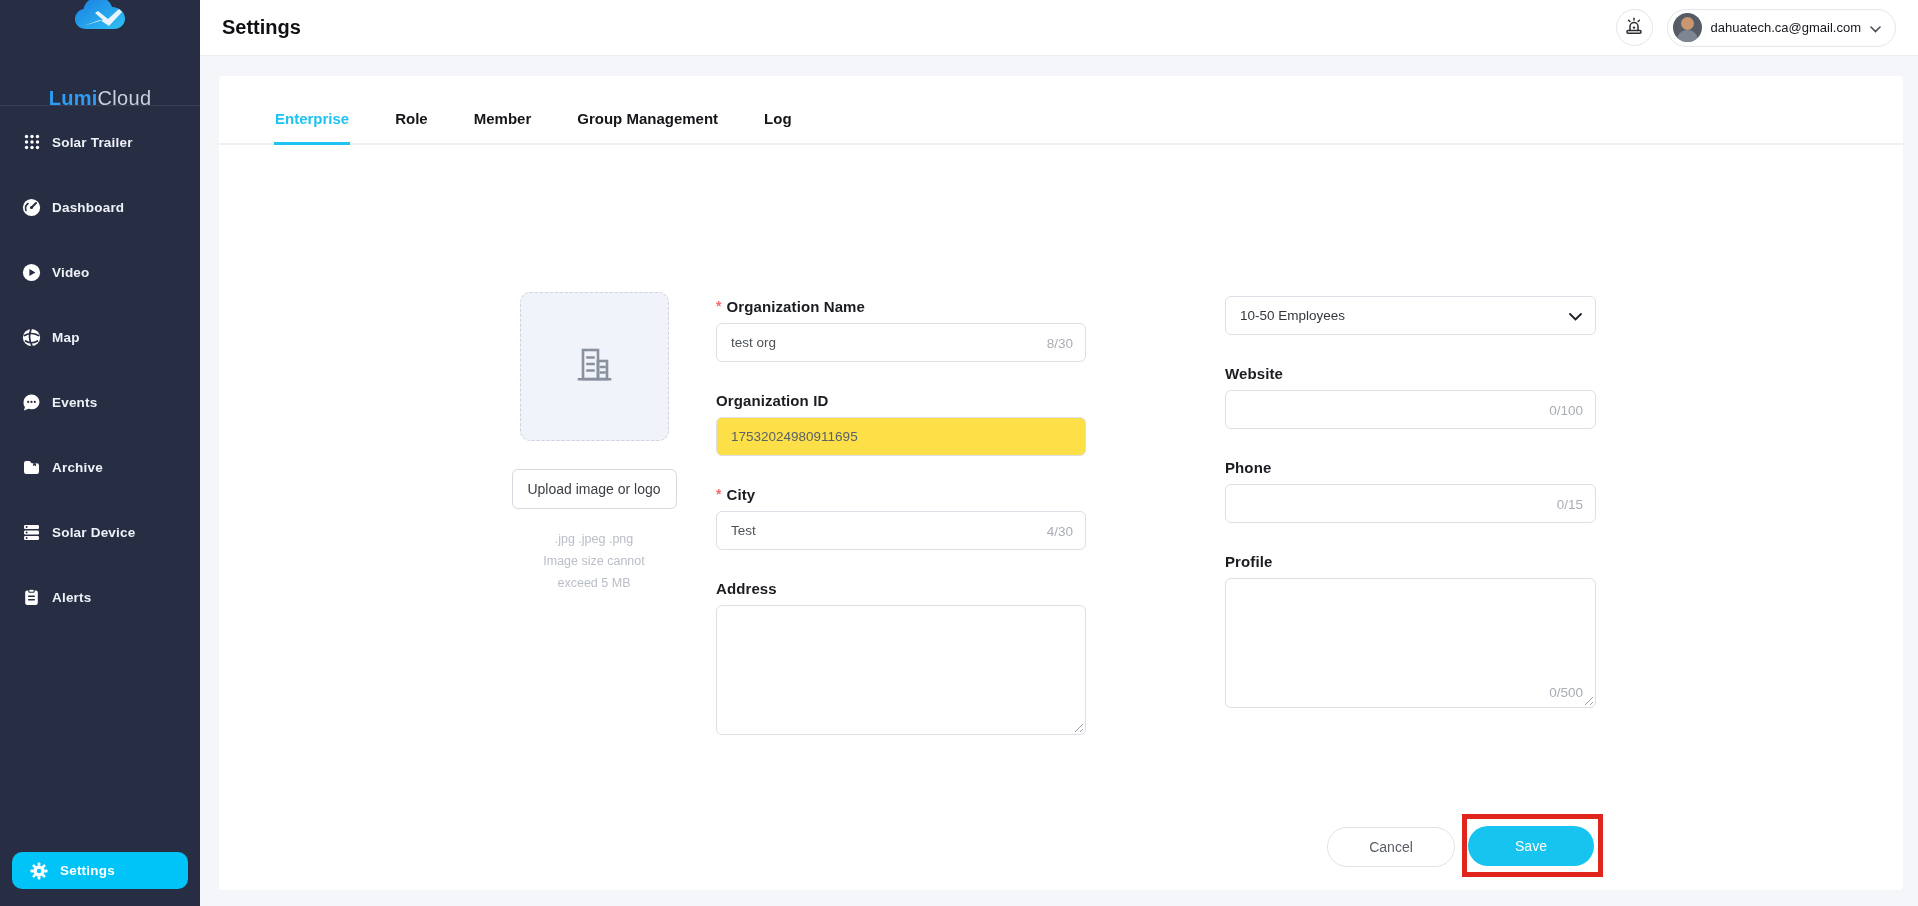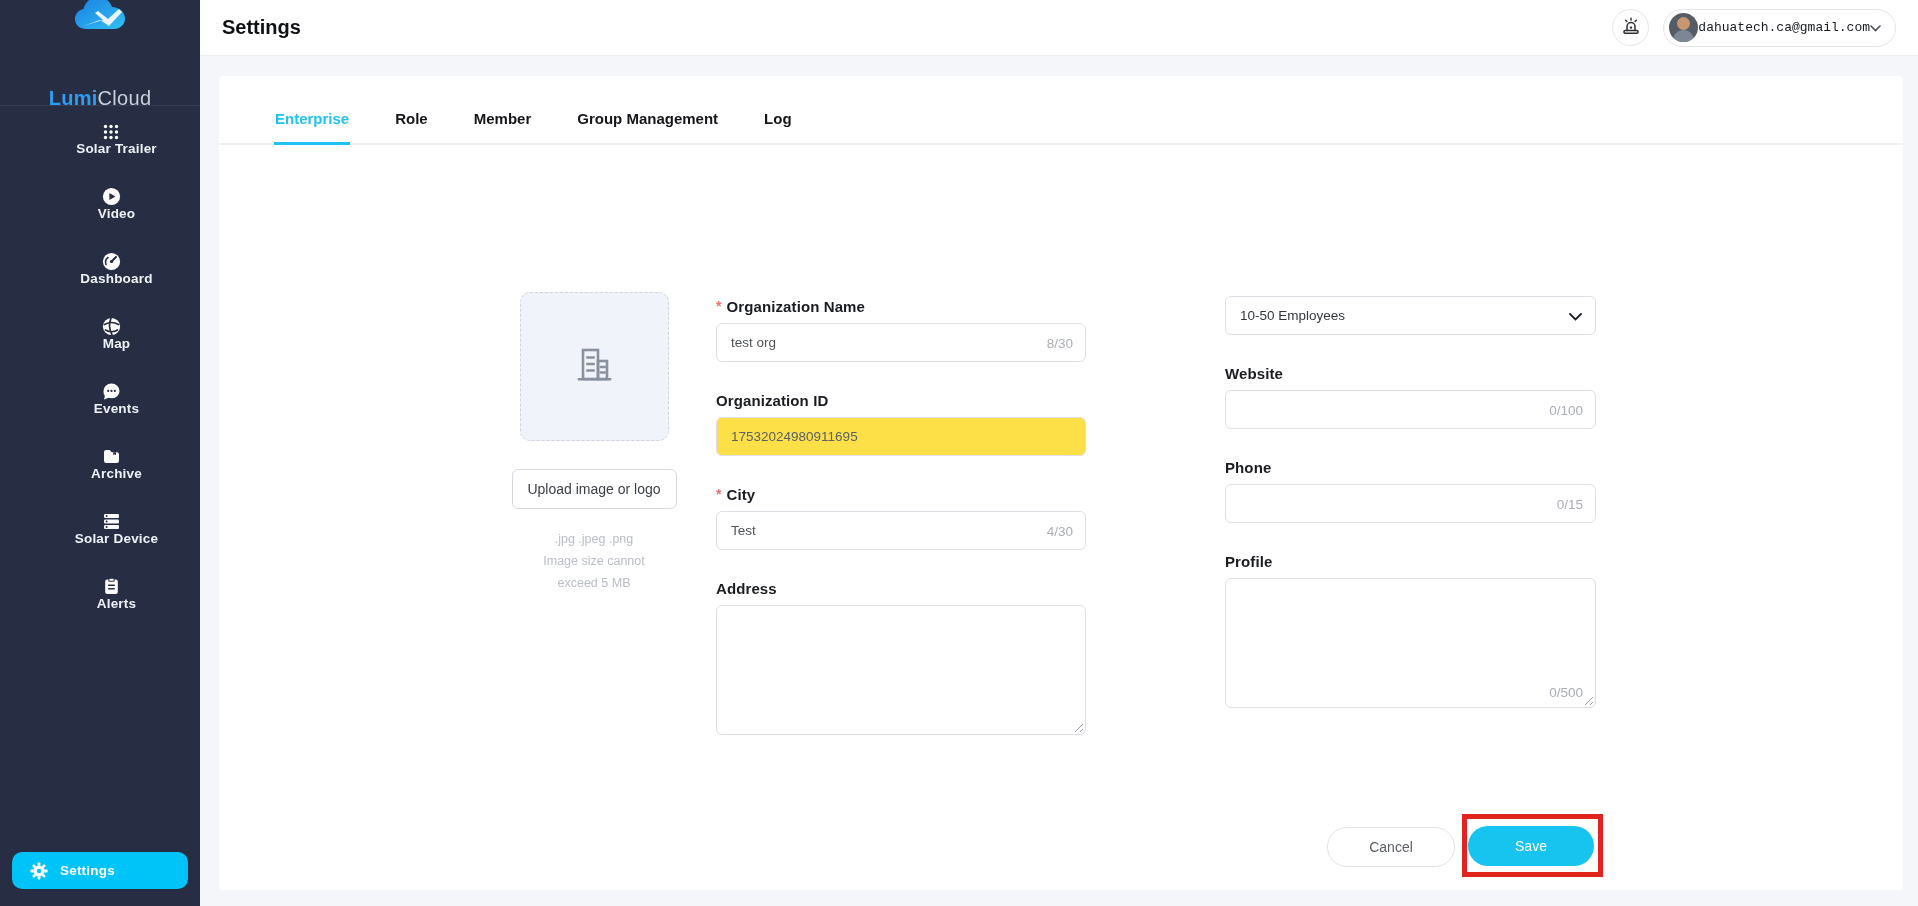--- a/index.html
+++ b/index.html
@@ -9,41 +9,41 @@
   
   .sidebar { position:absolute; left:0; top:0; width:200px; height:906px;
              background:#272e43; z-index:5; }
   .logo-wrap { height:106px; display:flex; flex-direction:column; align-items:center;
                justify-content:center; border-bottom:1px solid rgba(255,255,255,.08);gap:44px; }
   .brand { font-size:20px; letter-spacing:.3px; margin-top:2px; }
   .brand-bold { color:#2d9cf4; font-weight:bold; }
   .brand-light { color:#c9cfdb; font-weight:normal; }
   .nav { padding-top:16px; }
   .nav-item { display:flex; align-items:center; height:40px; margin-bottom:25px;
-              padding-left:22px; cursor:pointer;flex-direction:column; }
+              padding-left:22px; cursor:pointer; }
   .nav-icon { width:19px; height:19px; display:inline-flex; align-items:center;
               justify-content:center; flex:0 0 19px; }
   .nav-label { color:#eef1f7; font-size:13.5px; font-weight:600; margin-left:11px;
                letter-spacing:.2px; }
   .settings-btn { position:absolute; left:12px; bottom:17px; width:176px; height:37px;
                   background:#00c3f8; border-radius:10px; display:flex; align-items:center;
                   padding-left:17px; cursor:pointer; }
   .settings-btn .nav-label { margin-left:12px; color:#fff; }
 
   
   .topbar { position:absolute; left:200px; top:0; right:0; height:56px; background:#fff;
             border-bottom:1px solid #eceef2; display:flex; align-items:center;
             padding:0 22px; z-index:4; }
   .page-title { font-size:20px; font-weight:bold; color:#101114; }
   .topbar-right { margin-left:auto; display:flex; align-items:center; gap:14px; }
   .alarm-btn { width:37px; height:37px; border-radius:50%; border:1px solid #e4e6ea;
                background:#fff; display:flex; align-items:center; justify-content:center;
                cursor:pointer; }
   .user-pill { height:38px; border:1px solid #e4e6ea; border-radius:19px; background:#fff;
-               display:flex; align-items:center; padding:0 14px 0 5px; cursor:pointer;font-family:Liberation Mono, monospace; }
+               display:flex; align-items:center; padding:0 14px 0 5px; gap:9px; cursor:pointer; }
   .avatar { width:29px; height:29px; border-radius:50%; overflow:hidden; background:#555c66;
             position:relative; flex:0 0 29px; }
   .avatar::before { content:''; position:absolute; left:8px; top:4px; width:13px; height:13px;
                     border-radius:50%; background:#c9976f; }
   .avatar::after { content:''; position:absolute; left:4px; top:17px; width:21px; height:14px;
                    border-radius:10px 10px 0 0; background:#7d8692; }
   .user-email { font-size:13px; color:#17191e; }
 
   
   .main { position:absolute; left:200px; top:56px; right:0; bottom:0; background:#f5f6fa;padding-left:20px; }
@@ -143,35 +143,35 @@
             <circle cx="9" cy="14.5" r="1.7"></circle>
             <circle cx="14.5" cy="14.5" r="1.7"></circle>
         </svg>
       </span>
       <span class="nav-label">Solar Trailer</span>
     </div>
     <div class="nav-item">
       <span class="nav-icon">
         <svg width="19" height="19" viewBox="0 0 19 19">
           <circle cx="9.5" cy="9.5" r="8.6" fill="#fff"></circle>
-          <path d="M7.4 5.9v7.2l6-3.6z" fill="#272e43"></path>
-        </svg>
-      </span>
-      <span class="nav-label">Video</span>
-    </div>
-    <div class="nav-item">
-      <span class="nav-icon">
-        <svg width="19" height="19" viewBox="0 0 19 19">
-          <circle cx="9.5" cy="9.5" r="8.6" fill="#fff"></circle>
           <circle cx="9.5" cy="9.5" r="1.6" fill="#272e43"></circle>
           <path d="M9.5 9.5L14 5" stroke="#272e43" stroke-width="2" stroke-linecap="round"></path>
           <path d="M4 12.5a6 6 0 0 1 2-7" stroke="#272e43" stroke-width="1.6" fill="none" stroke-linecap="round"></path>
         </svg>
       </span>
       <span class="nav-label">Dashboard</span>
+    </div>
+    <div class="nav-item">
+      <span class="nav-icon">
+        <svg width="19" height="19" viewBox="0 0 19 19">
+          <circle cx="9.5" cy="9.5" r="8.6" fill="#fff"></circle>
+          <path d="M7.4 5.9v7.2l6-3.6z" fill="#272e43"></path>
+        </svg>
+      </span>
+      <span class="nav-label">Video</span>
     </div>
     <div class="nav-item">
       <span class="nav-icon">
         <svg width="19" height="19" viewBox="0 0 19 19">
           <circle cx="9.5" cy="9.5" r="8.6" fill="#fff"></circle>
           <path d="M2.5 7.5Q9.5 3.5 16.5 7.5M3.5 13Q9.5 16.5 15.5 13M9 1.2Q5.5 9.5 10 17.8" stroke="#272e43" stroke-width="1.7" fill="none" stroke-linecap="round"></path>
         </svg>
       </span>
       <span class="nav-label">Map</span>
     </div>

